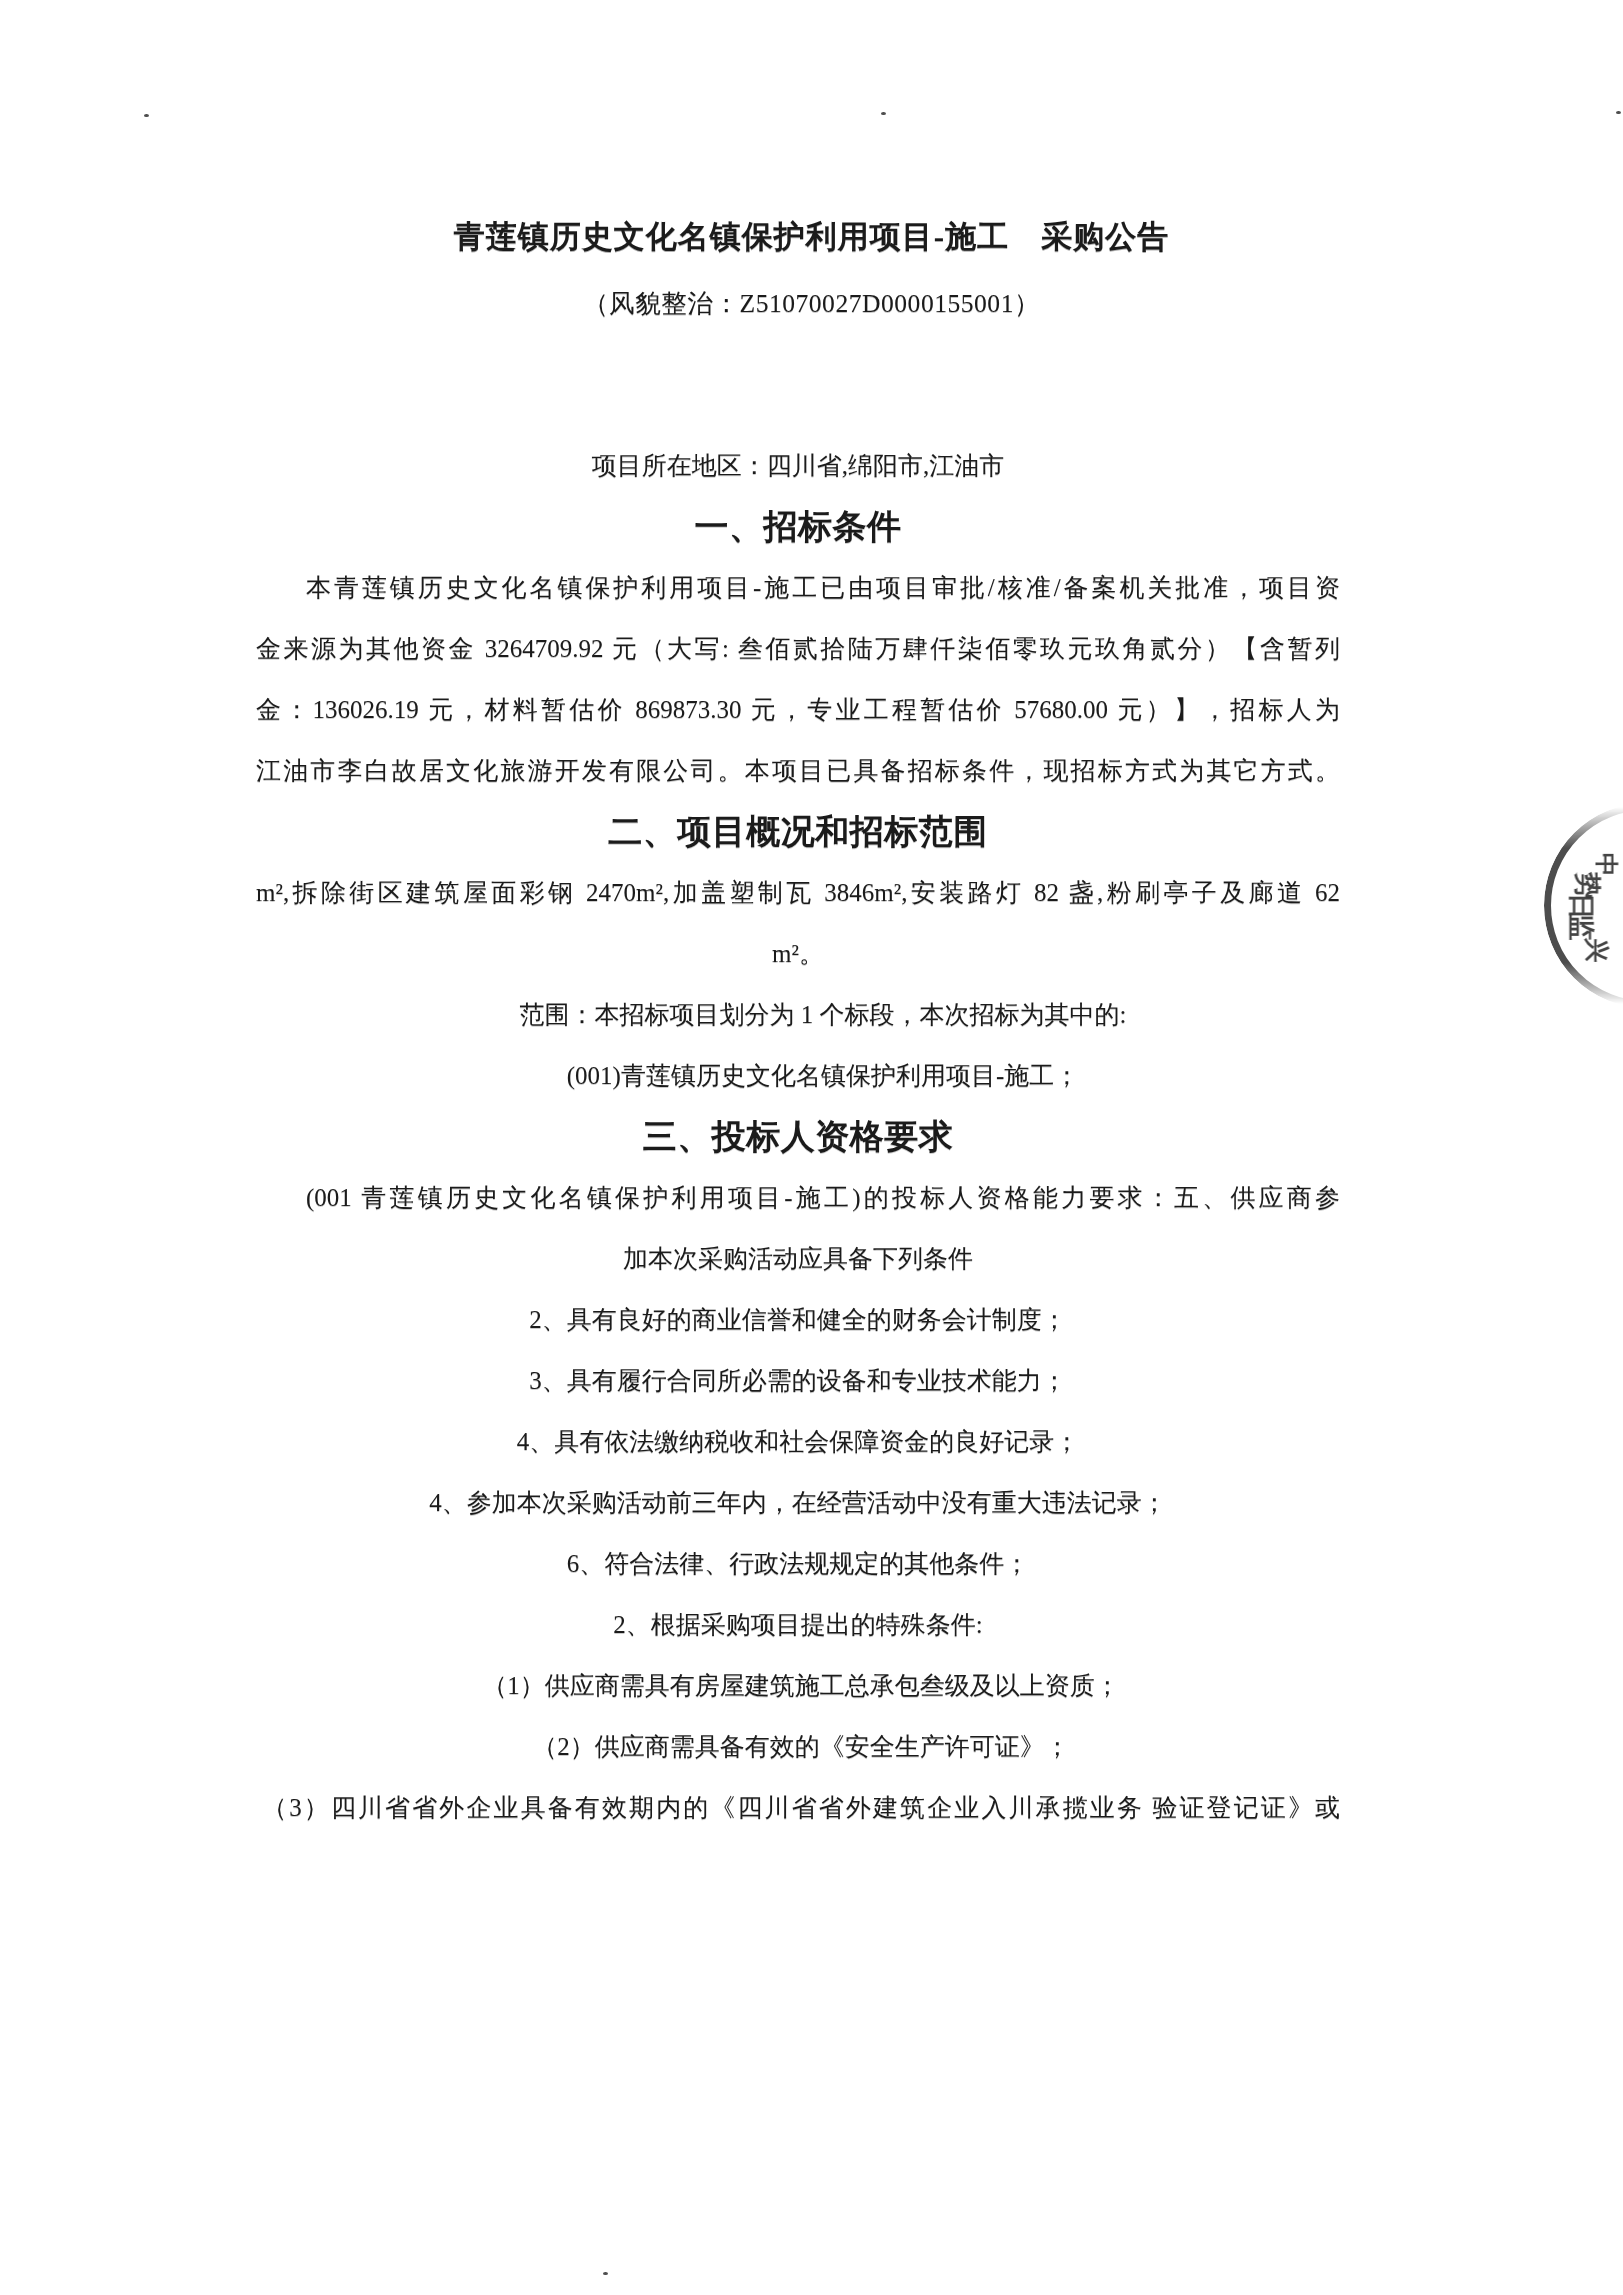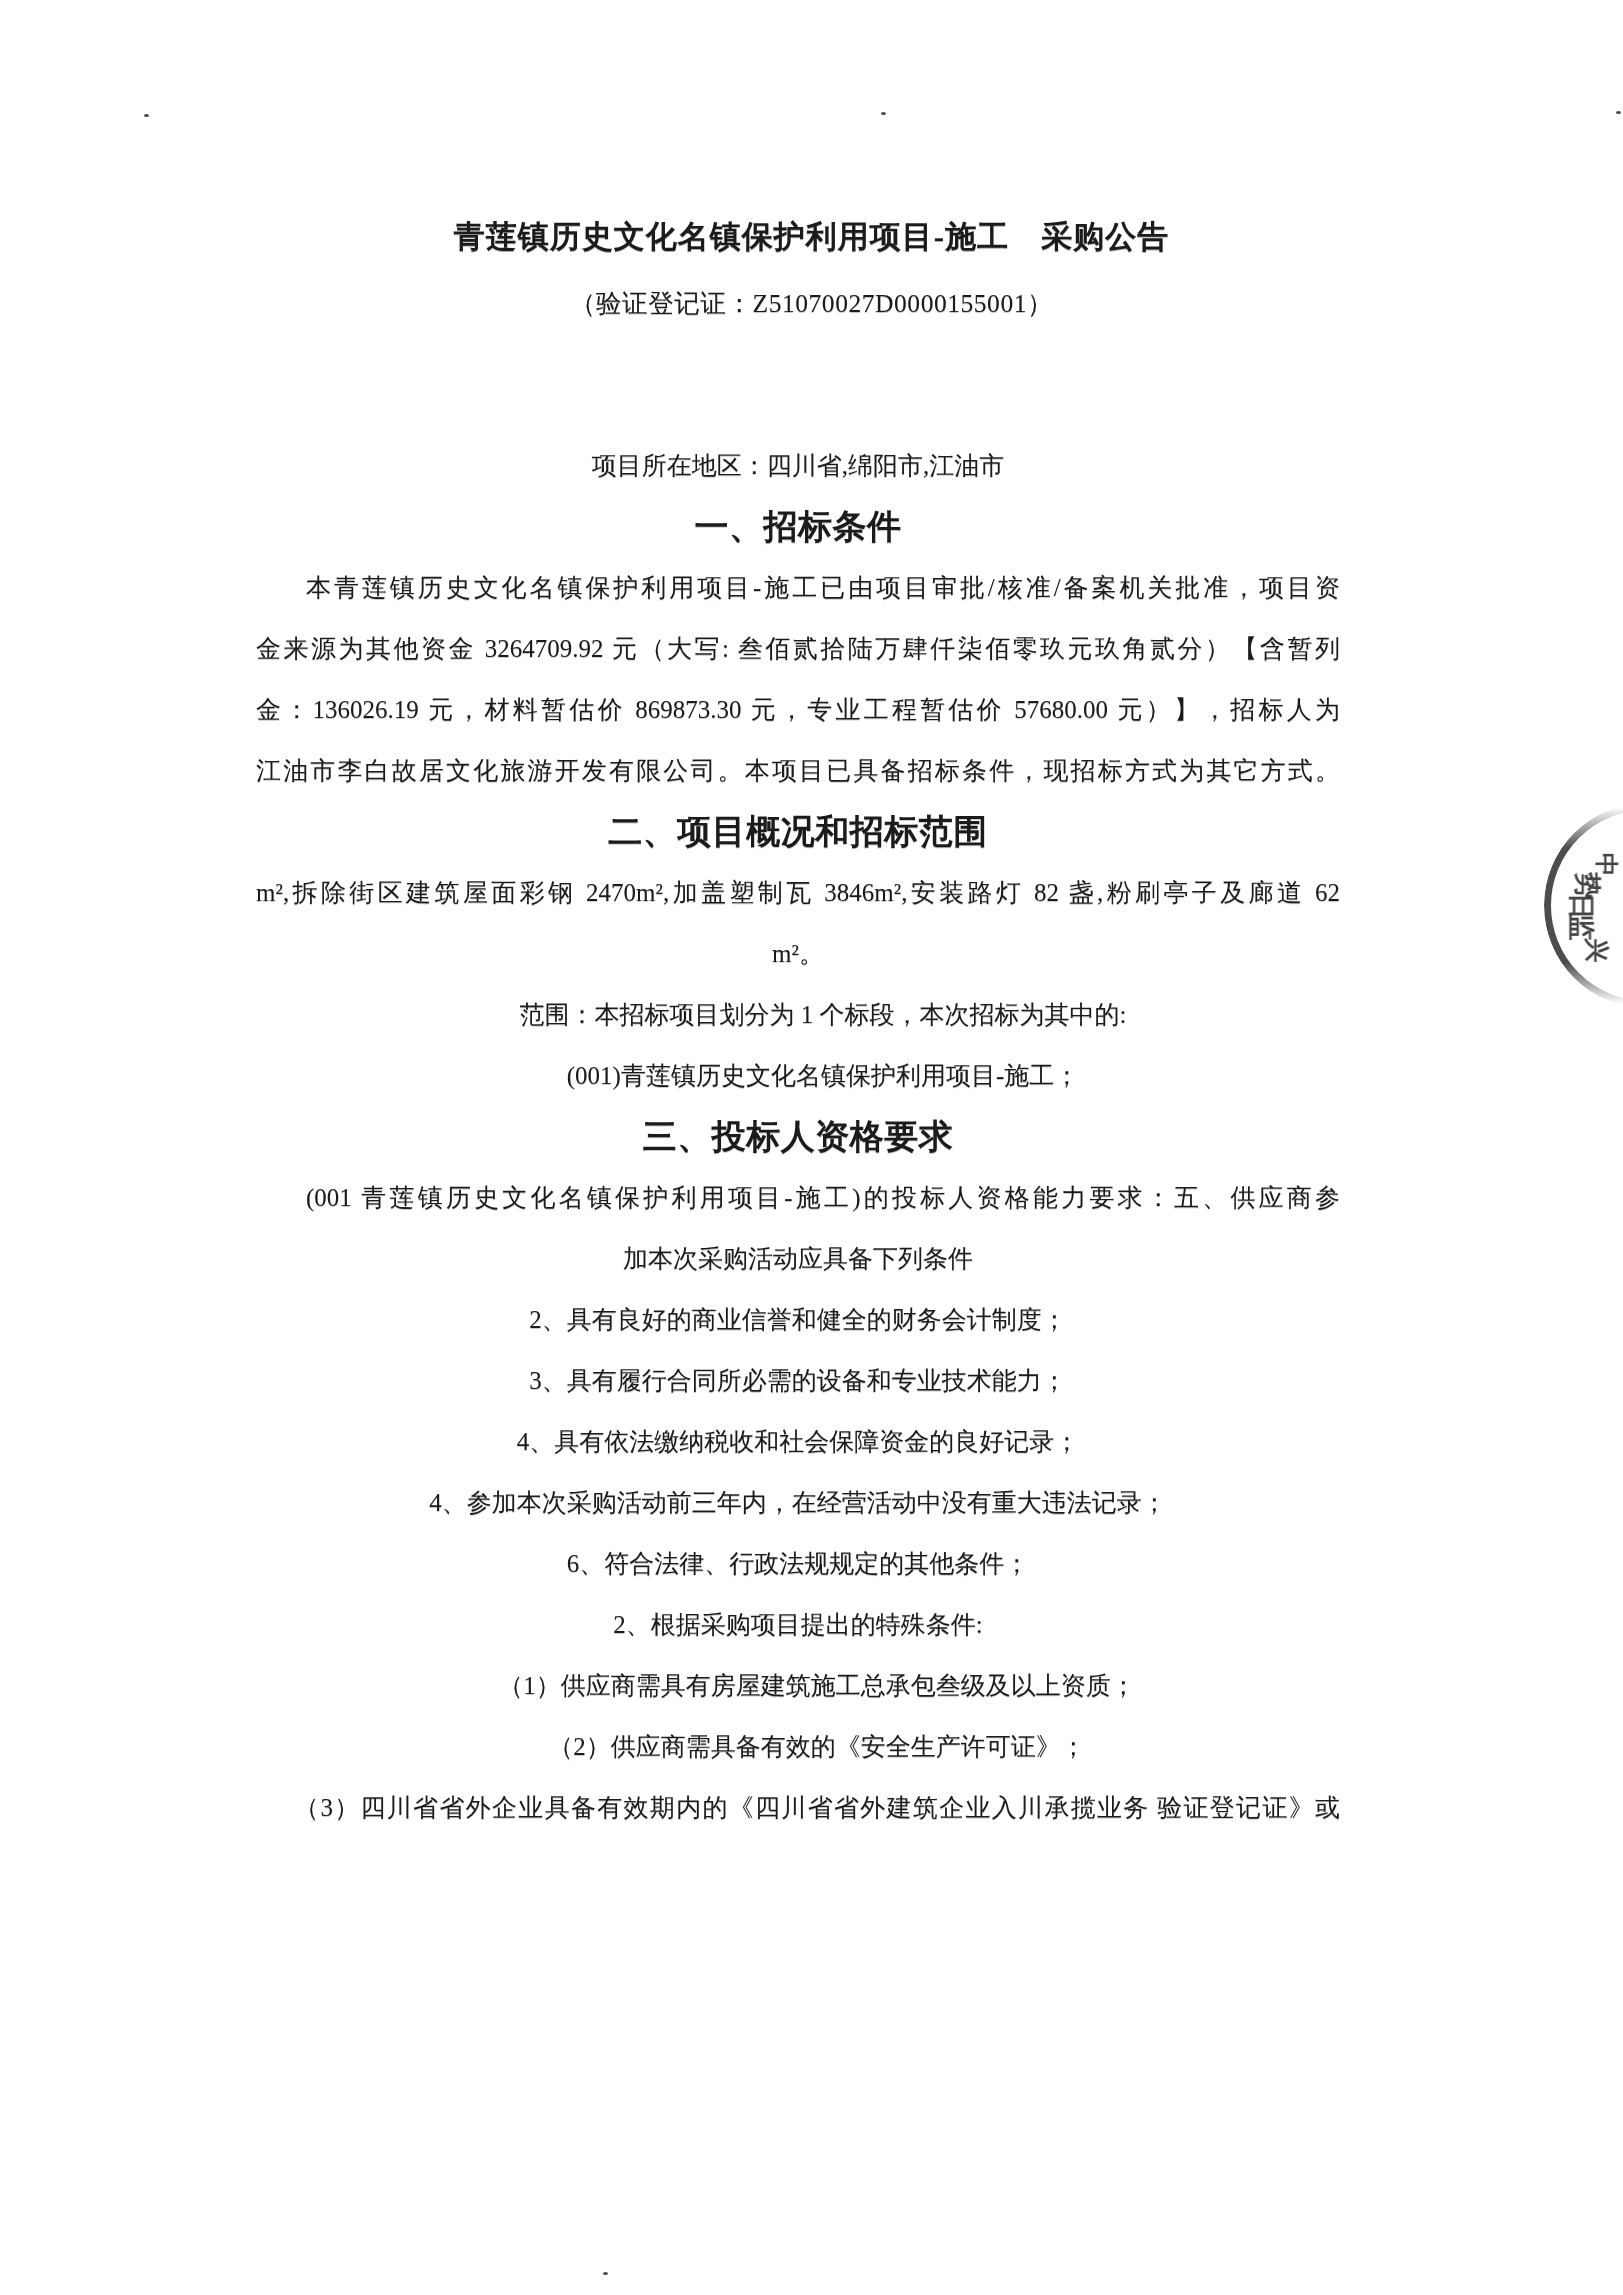--- a/index.html
+++ b/index.html
@@ -41,21 +41,21 @@
   .line.fill{
     white-space:normal;
     text-align:justify;
     text-align-last:justify;
   }
   .line.heading{
     font-size:34px;font-weight:bold;
     letter-spacing:0.5px;
   }
   .line.ind{text-indent:50px;}
-  .line.ind-sm{text-indent:6.1px;margin-left:32px;}
+  .line.ind-sm{text-indent:6.1px;}
   .stamp{
     position:absolute;inset:0;
     overflow:hidden;
     pointer-events:none;
   }
   .stamp-circle{
     position:absolute;left:1544px;top:803px;
     width:205px;height:205px;box-sizing:border-box;
     border:7.7px solid rgba(58,58,58,.9);
     border-radius:50%;
@@ -78,21 +78,21 @@
     opacity:.8;
   }
 </style>
 </head>
 <body>
 
 <div class="page">
 
   <div class="doc-title">青莲镇历史文化名镇保护利用项目-施工　采购公告</div>
 
-  <div class="doc-subtitle">（验证登记证：Z51070027D0000155001）</div>
+  <div class="doc-subtitle">（风貌整治：Z51070027D0000155001）</div>
 
   <div class="content">
 
   <div class="line">项目所在地区：四川省,绵阳市,江油市</div>
       <div class="line heading">一、招标条件</div>
       <div class="line ind fill">本青莲镇历史文化名镇保护利用项目-施工已由项目审批/核准/备案机关批准，项目资</div>
       <div class="line fill">金来源为其他资金 3264709.92 元（大写: 叁佰贰拾陆万肆仟柒佰零玖元玖角贰分）【含暂列</div>
       <div class="line fill">金：136026.19 元，材料暂估价 869873.30 元，专业工程暂估价 57680.00 元）】，招标人为</div>
       <div class="line fill">江油市李白故居文化旅游开发有限公司。本项目已具备招标条件，现招标方式为其它方式。</div>
       <div class="line heading">二、项目概况和招标范围</div>

